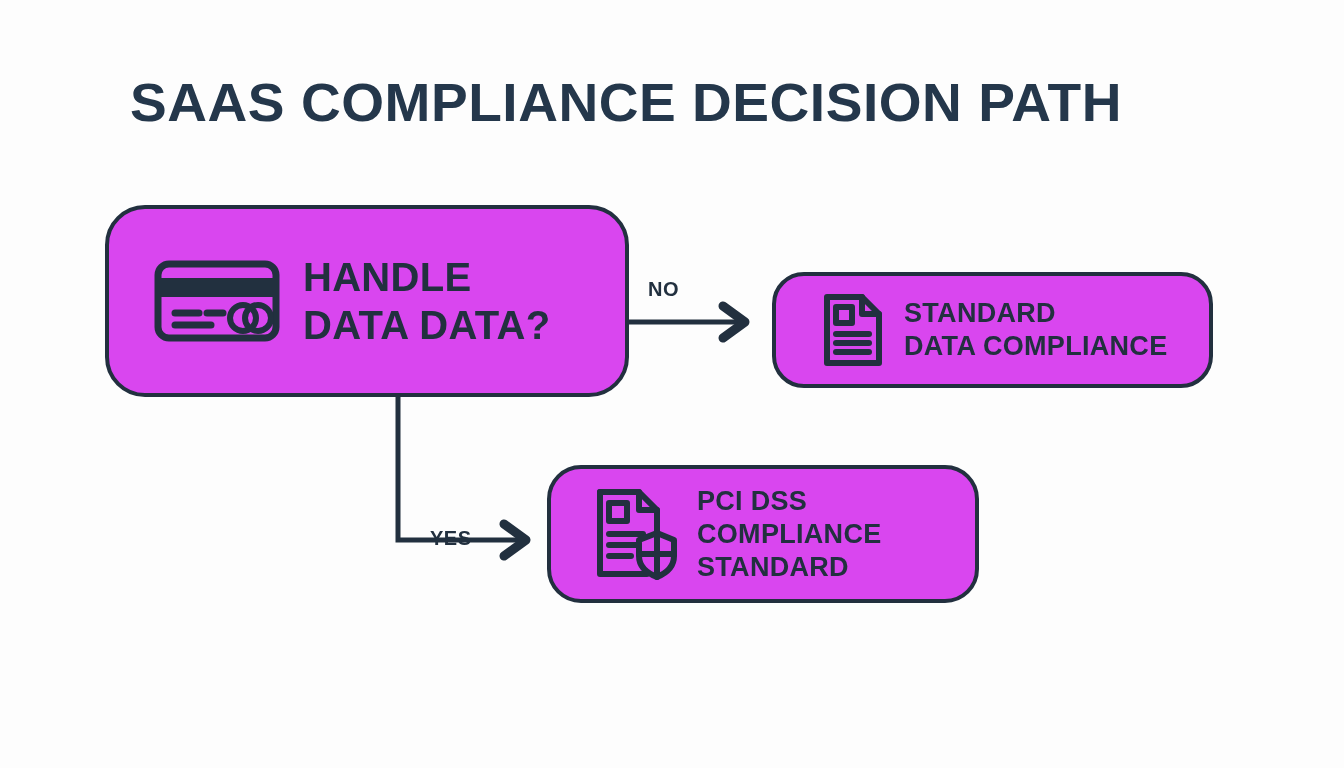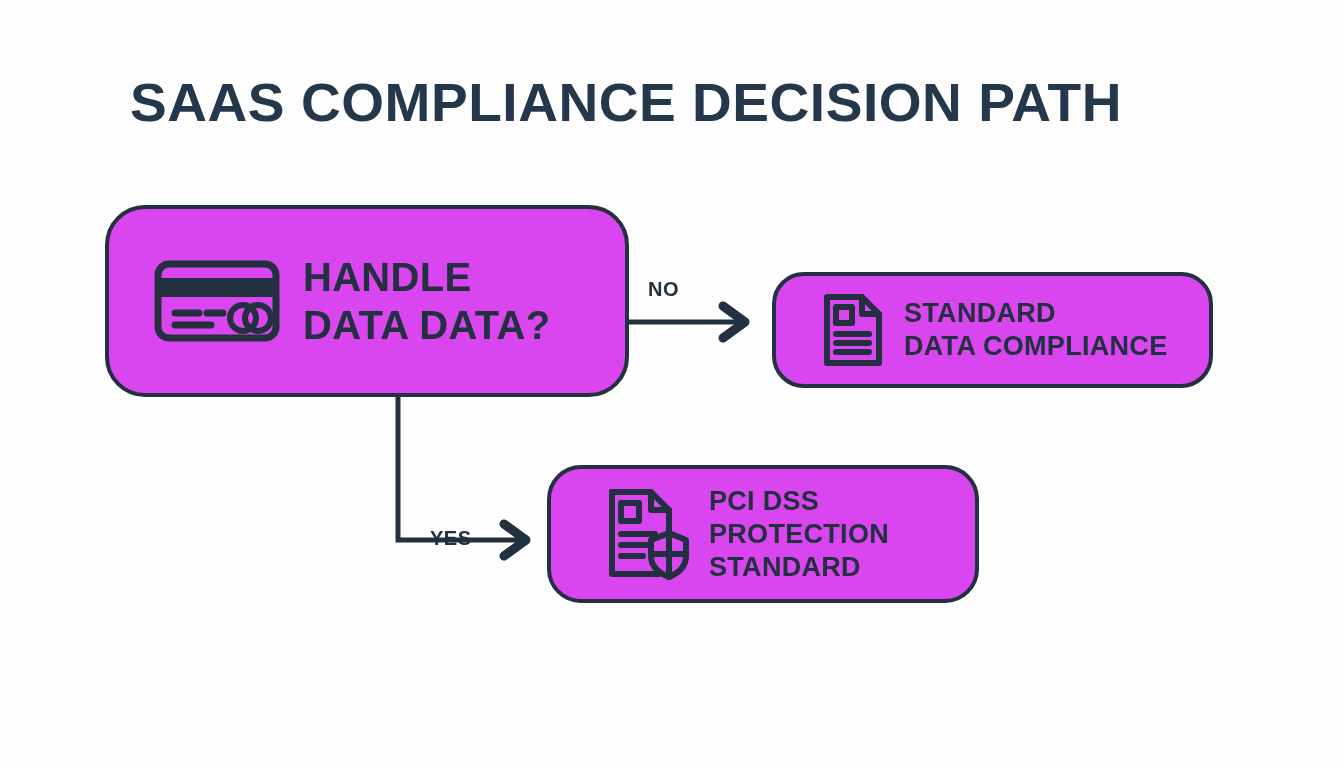--- a/index.html
+++ b/index.html
@@ -89,21 +89,21 @@
     margin-left: 20px;
   }
 
   
   #node-pci {
     left: 547px;
     top: 465px;
     width: 432px;
     height: 138px;
     border-radius: 34px;
-    padding-left: 56px;
+    padding-left: 44px;
   }
   #node-pci .node-icon { width: 82px; height: 92px; }
   #node-pci .node-label {
     font-size: 27px;
     line-height: 33px;
     margin-left: 20px;
   }
 
   
   .connector-svg {
@@ -221,18 +221,18 @@
         <path class="icon-stroke-thin" d="M14 46 L48 46"></path>
         <path class="icon-stroke-thin" d="M14 57 L44 57"></path>
         <path class="icon-stroke-thin" d="M14 68 L36 68"></path>
         <path class="icon-stroke-thin" d="M44 52 L62 45 L79 52 L79 68 Q79 82 62 89 Q44 82 44 68 Z" fill="#fdfdfd"></path>
         <path class="icon-stroke-thin" d="M62 45 L62 89"></path>
         <path class="icon-stroke-thin" d="M44 66 L79 66"></path>
       </svg>
     </div>
     <div class="node-label">
       <div>PCI DSS</div>
-      <div>PROTECTION</div>
+      <div>COMPLIANCE</div>
       <div>STANDARD</div>
     </div>
   </div>
 
 </div>
 
 </body></html>

